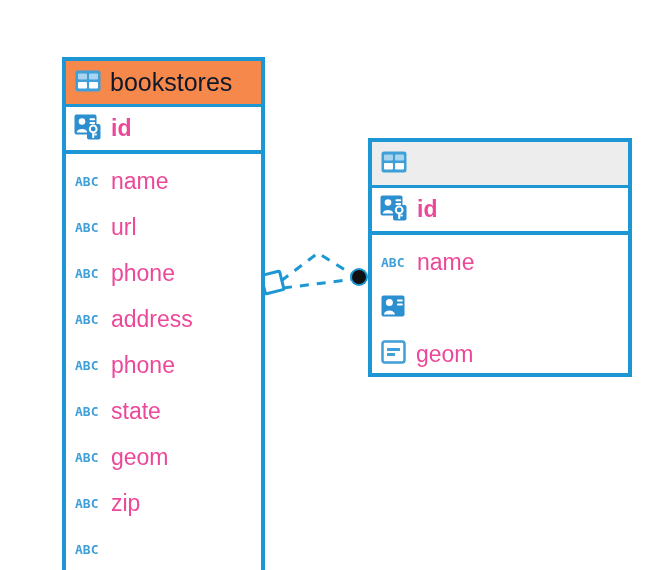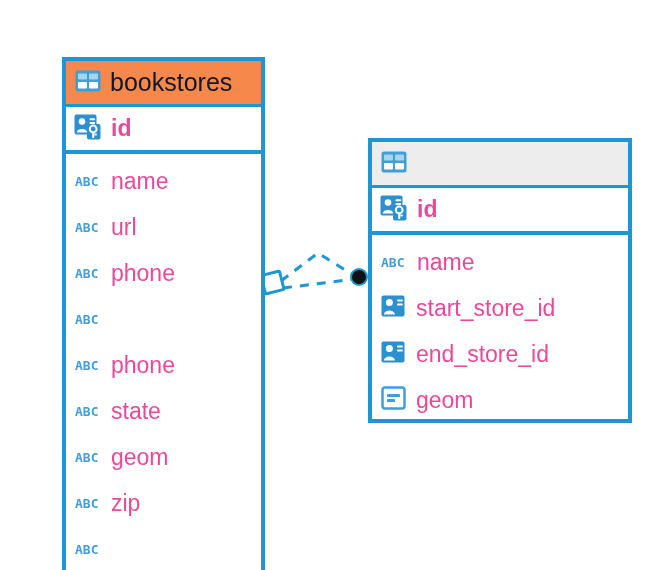--- a/index.html
+++ b/index.html
@@ -162,20 +162,21 @@
     <div class="field-row">
       <span class="icon abc-icon">ABC</span>
       <span class="field-name">url</span>
     </div>
     <div class="field-row">
       <span class="icon abc-icon">ABC</span>
       <span class="field-name">phone</span>
     </div>
     <div class="field-row">
       <span class="icon abc-icon">ABC</span>
+      <span class="field-name">address</span>
     </div>
     <div class="field-row">
       <span class="icon abc-icon">ABC</span>
       <span class="field-name">phone</span>
     </div>
     <div class="field-row">
       <span class="icon abc-icon">ABC</span>
       <span class="field-name">state</span>
     </div>
     <div class="field-row">
@@ -242,35 +243,22 @@
     <div class="field-row">
       <span class="icon">
         <svg width="25" height="22" viewBox="0 0 25 22" xmlns="http://www.w3.org/2000/svg">
           <rect x="0.5" y="0.5" width="23" height="21" rx="2" fill="#2b8fd0"></rect>
           <circle cx="8.4" cy="7.6" r="3.5" fill="#ffffff"></circle>
           <path d="M2.8 19.5 C3.6 14.2 13.2 14.2 14 19.5 Z" fill="#ffffff"></path>
           <rect x="16" y="4.5" width="5.8" height="2.1" rx="0.8" fill="#ffffff"></rect>
           <rect x="16" y="8.4" width="5.8" height="2.1" rx="0.8" fill="#ffffff"></rect>
         </svg>
       </span>
-      <span class="field-name">start_store_id</span>
-    </div>
-
-    <div class="field-row">
-      <span class="icon">
-        <svg width="25" height="22" viewBox="0 0 25 22" xmlns="http://www.w3.org/2000/svg">
-          <rect x="0.5" y="0.5" width="23" height="21" rx="2" fill="#2b8fd0"></rect>
-          <circle cx="8.4" cy="7.6" r="3.5" fill="#ffffff"></circle>
-          <path d="M2.8 19.5 C3.6 14.2 13.2 14.2 14 19.5 Z" fill="#ffffff"></path>
-          <rect x="16" y="4.5" width="5.8" height="2.1" rx="0.8" fill="#ffffff"></rect>
-          <rect x="16" y="8.4" width="5.8" height="2.1" rx="0.8" fill="#ffffff"></rect>
-        </svg>
-      </span>
-      <span class="field-name">end_store_id</span>
-    </div>
+    </div>
+
 
     <div class="field-row">
       <span class="icon">
         <svg width="25" height="24" viewBox="0 0 25 24" xmlns="http://www.w3.org/2000/svg">
           <rect x="1.5" y="1.5" width="22" height="21" rx="2.5" fill="#ffffff" stroke="#3f9fd8" stroke-width="2.5"></rect>
           <rect x="6" y="8" width="13" height="3" rx="0.5" fill="#3f9fd8"></rect>
           <rect x="6" y="13" width="8" height="3" rx="0.5" fill="#3f9fd8"></rect>
         </svg>
       </span>
       <span class="field-name">geom</span>

